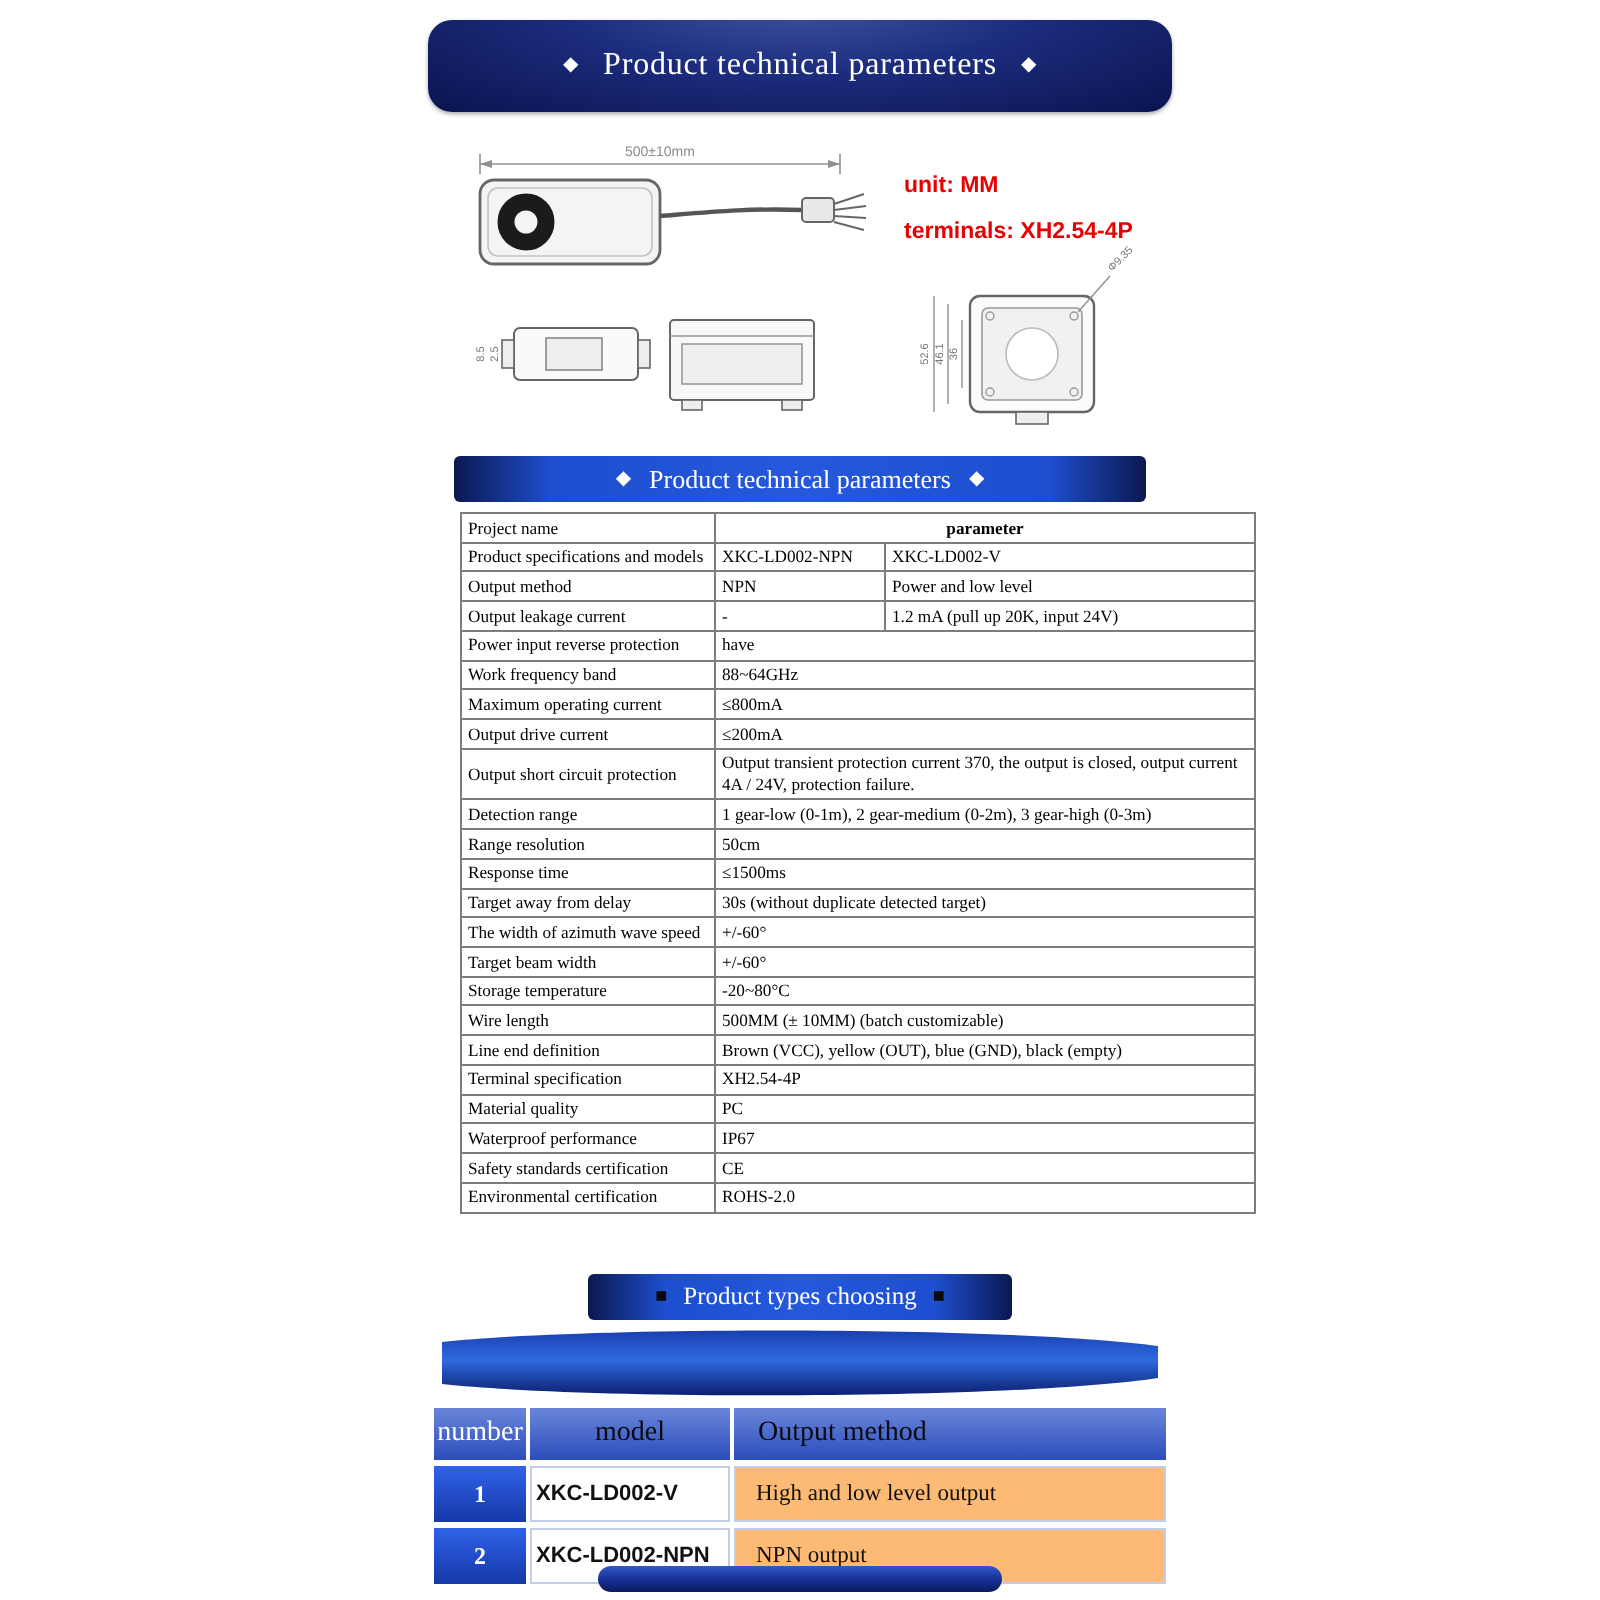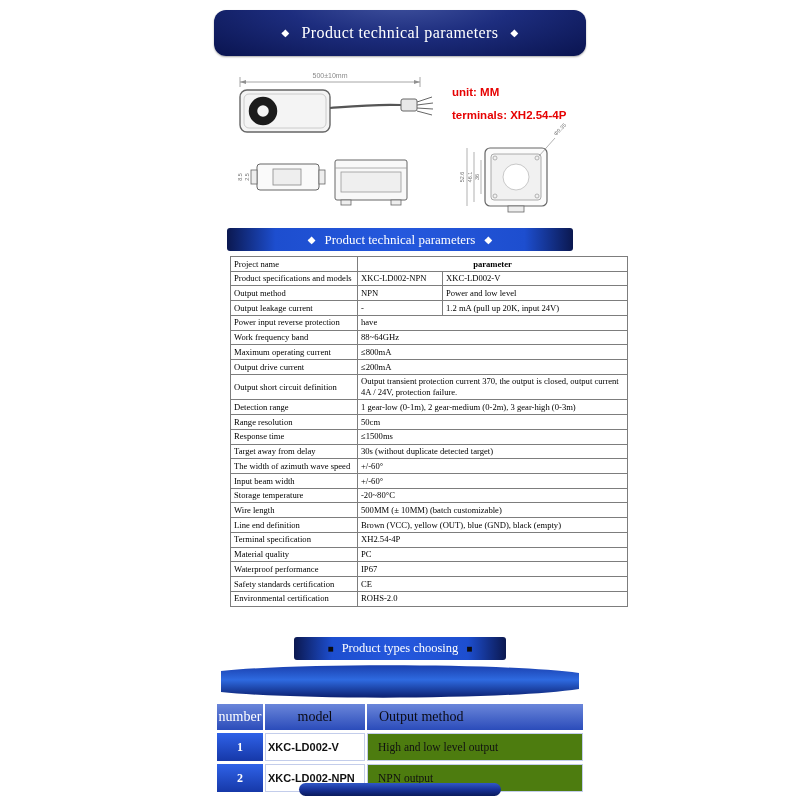--- a/index.html
+++ b/index.html
@@ -42,21 +42,21 @@
   table.types td{height:24px;vertical-align:middle;}
   .th-cell{background:linear-gradient(180deg,#6a86da 0%,#2b4cba 100%);
            font-size:14px;text-align:center;}
   .th-num{color:#ffffff;width:44px;}
   .th-model{color:#0a0a14;width:98px;}
   .th-out{color:#0a0a14;text-align:left;padding-left:12px;}
   .td-num{background:linear-gradient(180deg,#2f62e8 0%,#1638a8 100%);color:#fff;
           font-weight:bold;font-size:12px;text-align:center;}
   .td-model{background:#fff;border:1px solid #c3cdeb;font-family:"Liberation Sans",sans-serif;
             font-weight:bold;font-size:11px;color:#111;padding-left:2px;}
-  .td-out{background:#4d7c0f;border:1px solid #c3cdeb;font-size:11.5px;color:#111;padding-left:10px;}
+  .td-out{background:#fdba74;border:1px solid #c3cdeb;font-size:11.5px;color:#111;padding-left:10px;}
 
   .bottom-bar{position:absolute;left:299px;top:783px;width:202px;height:13px;border-radius:7px;
           background:linear-gradient(180deg,#3158c8 0%,#162f92 55%,#0a1a5c 100%);}
 
   svg text{font-family:"Liberation Sans",sans-serif;}
 </style>
 </head>
 <body>
 
 <div class="page">
@@ -178,21 +178,21 @@
         </tr>
         <tr>
           <td class="c1">Maximum operating current</td>
           <td colspan="2">≤800mA</td>
         </tr>
         <tr>
           <td class="c1">Output drive current</td>
           <td colspan="2">≤200mA</td>
         </tr>
         <tr>
-          <td class="c1">Output short circuit definition</td>
+          <td class="c1">Output short circuit protection</td>
           <td colspan="2">Output transient protection current 370, the output is closed, output current 4A / 24V, protection failure.</td>
         </tr>
         <tr>
           <td class="c1">Detection range</td>
           <td colspan="2">1 gear-low (0-1m), 2 gear-medium (0-2m), 3 gear-high (0-3m)</td>
         </tr>
         <tr>
           <td class="c1">Range resolution</td>
           <td colspan="2">50cm</td>
         </tr>
@@ -202,21 +202,21 @@
         </tr>
         <tr>
           <td class="c1">Target away from delay</td>
           <td colspan="2">30s (without duplicate detected target)</td>
         </tr>
         <tr>
           <td class="c1">The width of azimuth wave speed</td>
           <td colspan="2">+/-60°</td>
         </tr>
         <tr>
-          <td class="c1">Input beam width</td>
+          <td class="c1">Target beam width</td>
           <td colspan="2">+/-60°</td>
         </tr>
         <tr>
           <td class="c1">Storage temperature</td>
           <td colspan="2">-20~80°C</td>
         </tr>
         <tr>
           <td class="c1">Wire length</td>
           <td colspan="2">500MM (± 10MM) (batch customizable)</td>
         </tr>

